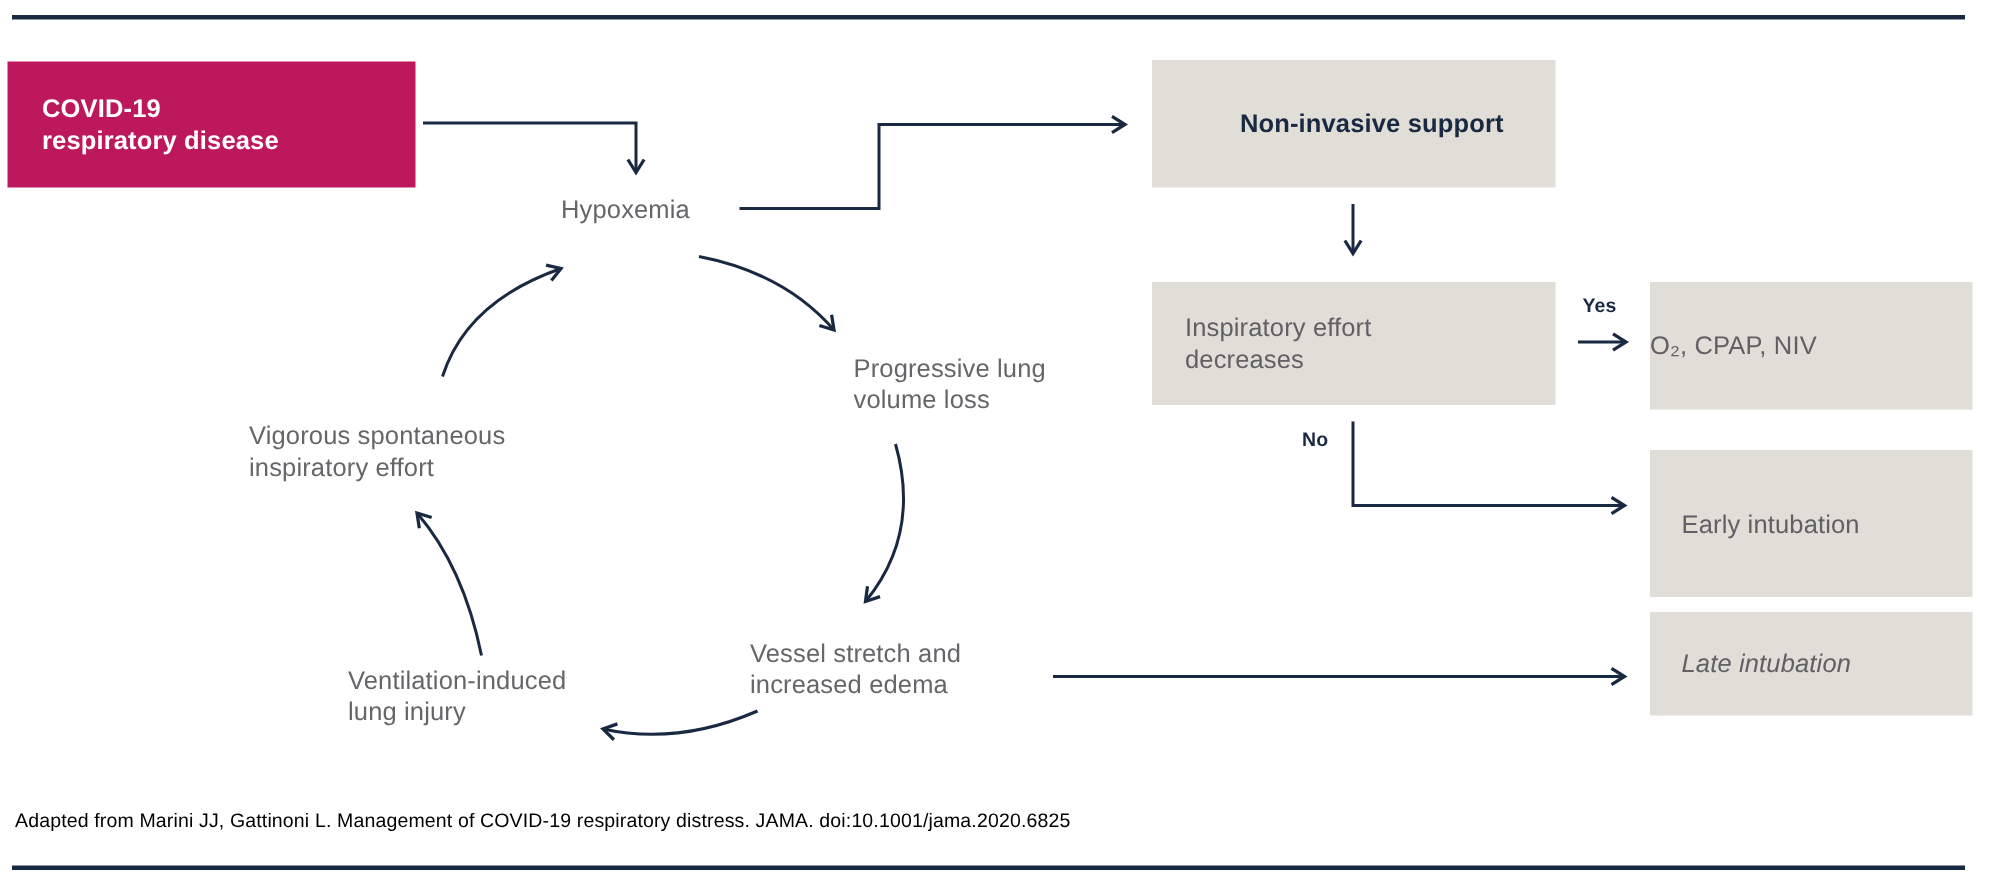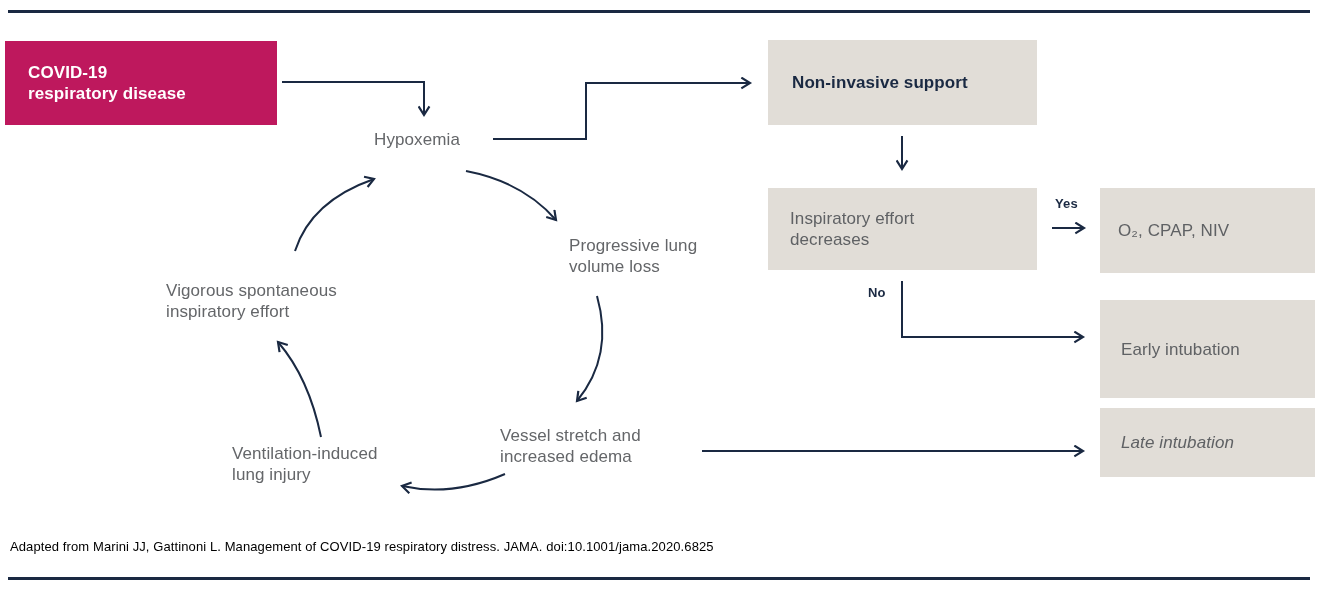--- a/index.html
+++ b/index.html
@@ -40,26 +40,27 @@
     color: #ffffff;
     font-weight: bold;
   }
   .node-beige {
     background: #e1ddd7;
     color: #5f6164;
   }
   .node-beige.bold-navy {
     color: #1a2942;
     font-weight: bold;
+    text-align: center;
   }
 
   .node-covid       { left: 5px;    top: 41px;  width: 272px; height: 84px; padding-left: 23px; }
   .node-noninvasive { left: 768px;  top: 40px;  width: 269px; height: 85px; padding-left: 24px; }
   .node-inspiratory { left: 768px;  top: 188px; width: 269px; height: 82px; padding-left: 22px; }
-  .node-o2          { left: 1100px; top: 188px; width: 215px; height: 85px; padding-left: 18px; }
+  .node-o2          { left: 1100px; top: 188px; width: 215px; height: 85px; }
   .node-early       { left: 1100px; top: 300px; width: 215px; height: 98px; padding-left: 21px; }
   .node-late        { left: 1100px; top: 408px; width: 215px; height: 69px; padding-left: 21px; font-style: italic; }
 
   .cycle-label {
     position: absolute;
     color: #646669;
     font-size: 17px;
     line-height: 21px;
     letter-spacing: 0.1px;
   }

